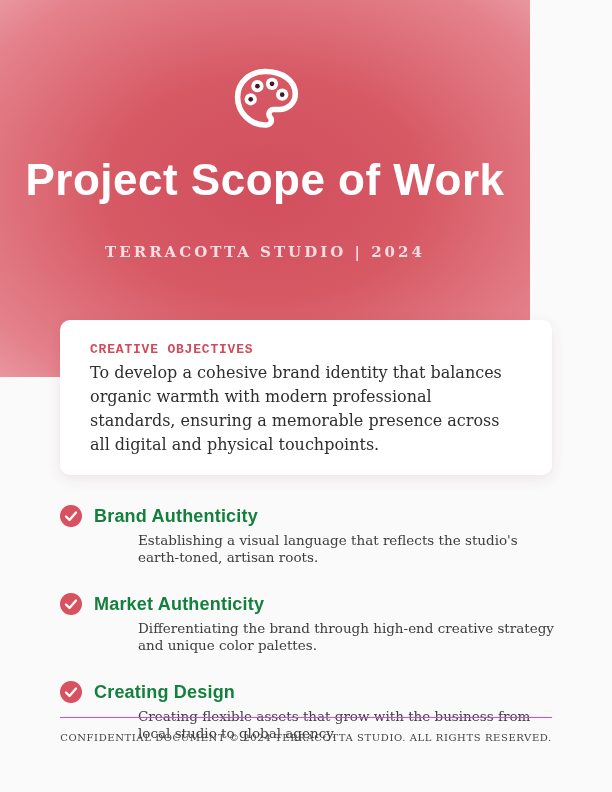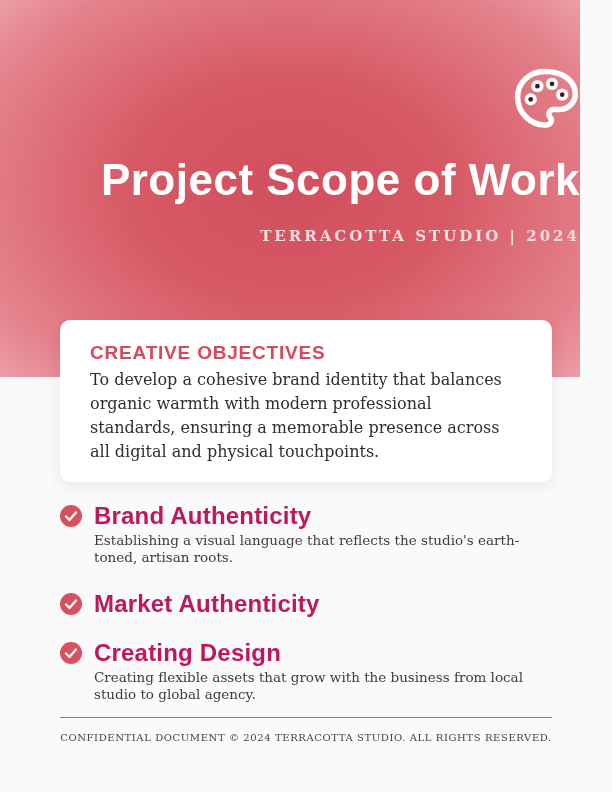--- a/index.html
+++ b/index.html
@@ -11,72 +11,72 @@
     margin: 0 auto;
     background: #fafafa;
     overflow: hidden;
     font-family: "Liberation Sans", sans-serif;
   }
 
   
   .hero {
     position: absolute;
     left: 0; top: 0;
-    width: 580px; height: 377px;
+    width: 530px; height: 377px;
     background:
       radial-gradient(ellipse 560px 400px at 50% 50%,
         #d24f5e 0%,
         #d65964 28%,
         #e4828c 58%,
         #f3bac1 82%,
         #fbdce2 100%);
     display: flex;
     flex-direction: column;
-    align-items: flex-end;
+    align-items: center;
   }
   .palette-wrap {
     margin-top: 64px;
     width: 70px; height: 70px;
     display: flex; align-items: center; justify-content: center;
   }
   .hero-title {
     margin-top: 20px;
     color: #ffffff;
     font-size: 44px;
     font-weight: 700;
     letter-spacing: 0.5px;
     line-height: 1.2;
     text-align: center;
     white-space: nowrap;
   }
   .hero-subtitle {
-    margin-top: 20px;
+    margin-top: 36px;
     color: #f8dde1;
     font-family: "DejaVu Serif", serif;
     font-size: 15px;
     font-weight: 700;
     letter-spacing: 3px;
     text-align: center;
   }
 
   
   .card {
     position: absolute;
     left: 60px; top: 320px;
     width: 492px;
     background: #ffffff;
     border-radius: 10px;
     box-shadow: 0 4px 14px rgba(120, 40, 50, 0.10);
     padding: 22px 30px 18px 30px;
   }
   .card-heading {
     color: #d4495b;
-    font-family: Liberation Sans, sans-serif;
-    font-weight: 700;
-    font-size: 19px;
+    font-family: Liberation Mono, monospace;
+    font-weight: 700;
+    font-size: 13px;
     letter-spacing: 0.8px;
   }
   .card-body {
     margin-top: 4px;
     color: #2e2e2e;
     font-family: "DejaVu Serif", serif;
     font-size: 16px;
     line-height: 24px;
     max-width: 420px;
   }
@@ -95,33 +95,34 @@
   .check-circle {
     flex: 0 0 auto;
     width: 22px; height: 22px;
     border-radius: 50%;
     background: #d8515f;
     display: flex; align-items: center; justify-content: center;
     margin-right: 12px;
   }
   .item-content { flex: 1; }
   .item-title {
-    color: #be185d;
-    font-size: 24px;
+    color: #15803d;
+    font-size: 18px;
     font-weight: 700;
     line-height: 22px;
     letter-spacing: 0.2px;
   }
   .item-desc {
     margin-top: 5px;
     color: #3d3d3d;
     font-family: "DejaVu Serif", serif;
     font-size: 13.5px;
     line-height: 17px;
     max-width: 452px;
+    margin-left: 44px;
   }
 
   
   .footer {
     position: absolute;
     left: 60px; top: 717px;
     width: 492px;
     border-top: 1px solid #d946ef;
     text-align: center;
   }
@@ -177,20 +178,21 @@
     </div>
 
     <div class="item">
       <span class="check-circle">
         <svg width="22" height="22" viewBox="0 0 22 22" aria-hidden="true">
           <polyline points="6,11.5 9.5,15 16,7.5" fill="none" stroke="#ffffff" stroke-width="2.3" stroke-linecap="round" stroke-linejoin="round"></polyline>
         </svg>
       </span>
       <div class="item-content">
         <div class="item-title">Market Authenticity</div>
+        <div class="item-desc">Differentiating the brand through high-end creative strategy and unique color palettes.</div>
       </div>
     </div>
 
     <div class="item">
       <span class="check-circle">
         <svg width="22" height="22" viewBox="0 0 22 22" aria-hidden="true">
           <polyline points="6,11.5 9.5,15 16,7.5" fill="none" stroke="#ffffff" stroke-width="2.3" stroke-linecap="round" stroke-linejoin="round"></polyline>
         </svg>
       </span>
       <div class="item-content">

